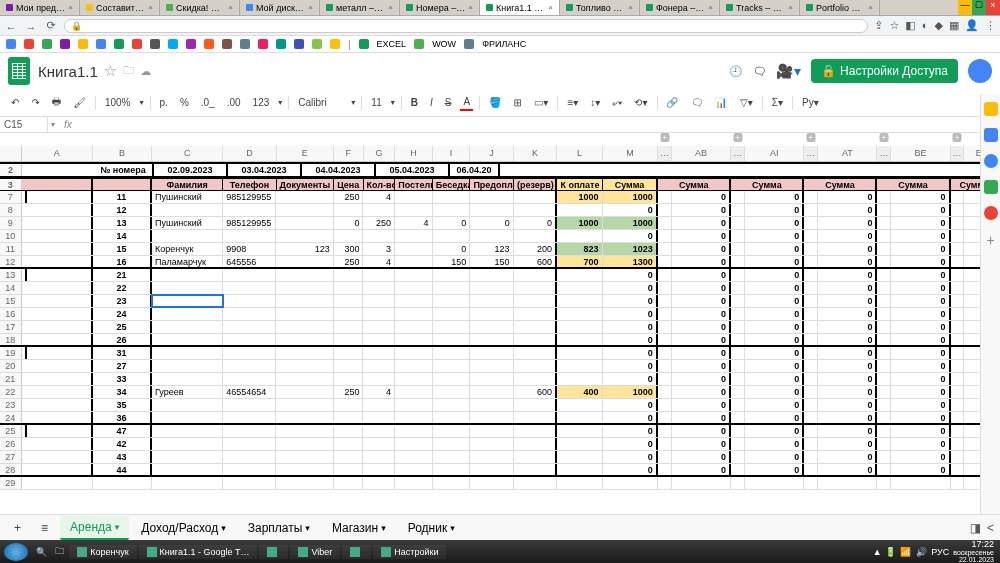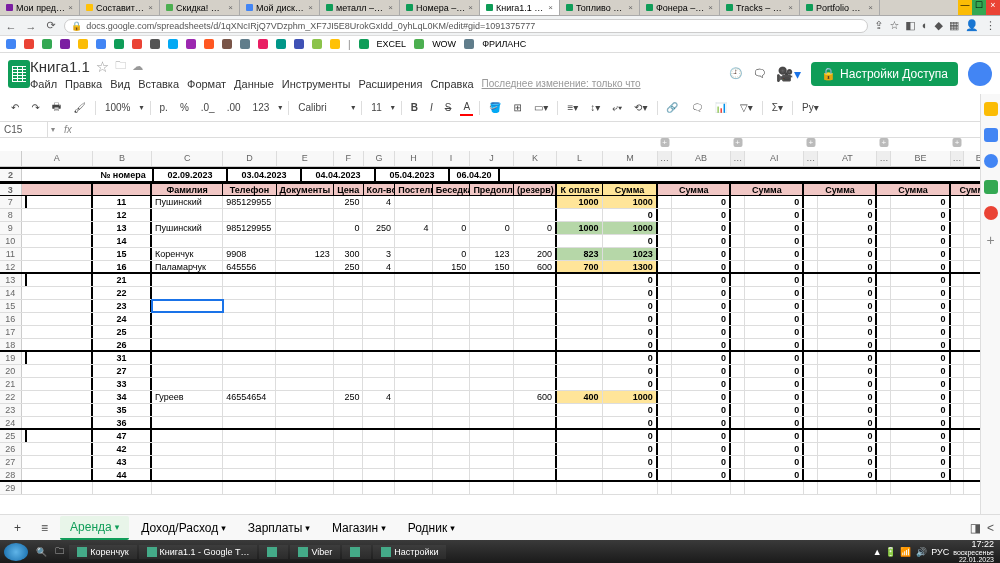--- a/index.html
+++ b/index.html
@@ -15,21 +15,21 @@
 
 .addr-bar { height: 20px; background: #f1f3f4; display: flex; align-items: center; padding: 2px 4px; gap: 6px; border-bottom: 1px solid #ddd; }
 .nav-btn { width: 14px; font-size: 11px; color: #555; text-align: center; }
 .addr-input { flex: 1; background: #fff; border: 1px solid #ccc; border-radius: 10px; padding: 1px 6px; font-size: 9px; color: #555; display: flex; align-items: center; gap: 4px; }
 .addr-icons { display: flex; gap: 6px; color: #555; }
 
 .bookmarks { height: 17px; background: #fff; display: flex; align-items: center; padding: 2px 6px; gap: 8px; border-bottom: 1px solid #ddd; }
 .bm { width: 10px; height: 10px; border-radius: 2px; }
 
 
-.sheets-head { display: flex; align-items: center; padding: 4px 8px; }
+.sheets-head { display: flex; align-items: center; padding: 4px 8px; gap: 8px; }
 .sheets-logo { width: 22px; height: 28px; background: #0f9d58; border-radius: 3px; display: flex; align-items: center; justify-content: center; color: #fff; font-size: 13px; position: relative; }
 .sheets-logo::before { content: ""; position: absolute; inset: 6px 4px; background: repeating-linear-gradient(#fff 0 1px, transparent 1px 3px), repeating-linear-gradient(90deg, #fff 0 1px, transparent 1px 5px); }
 .title-area { flex: 1; }
 .doc-title { font-size: 15px; color: #333; display: flex; align-items: center; gap: 6px; }
 .menus { display: flex; gap: 8px; font-size: 11px; color: #333; margin-top: 2px; }
 .menus span.hist { color: #999; text-decoration: underline; font-size: 10px; }
 .head-actions { display: flex; align-items: center; gap: 10px; }
 .meet-btn { color: #1a73e8; font-size: 14px; }
 .share-btn { background: #0f9d58; color: #fff; padding: 5px 10px; border-radius: 4px; font-size: 12px; display: flex; gap: 4px; align-items: center; }
 .avatar { width: 24px; height: 24px; border-radius: 50%; background: #4285f4; }
@@ -150,21 +150,20 @@
       <span class="win-btn" style="background:#ea4335;color:#fff">×</span>
     </div>
   </div>
 
 <div class="addr-bar">
   <span class="nav-btn">←</span>
   <span class="nav-btn">→</span>
   <span class="nav-btn">⟳</span>
   <div class="addr-input">
     <span>🔒</span>
-    <span>docs.google.com/spreadsheets/d/1qXNcIRjQ7VDzphm_XF7JI5E8UrokGxIdd_0yhLqL0KM/edit#gid=1091375777</span>
   </div>
   <div class="addr-icons">
     <span>⇪</span>
     <span>☆</span>
     <span>◧</span>
     <span>◐</span>
     <span>◆</span>
     <span>▦</span>
     <span>👤</span>
     <span>⋮</span>
@@ -202,32 +201,20 @@
 
 <div class="sheets-head">
   <div class="sheets-logo"></div>
   <div class="title-area">
     <div class="doc-title">
       <span>Книга1.1</span>
       <span style="color:#999">☆</span>
       <span style="color:#999;font-size:11px">🗀</span>
       <span style="color:#999;font-size:11px">☁</span>
     </div>
-    <div class="menus" id="menus">
-        <span>Файл</span>
-        <span>Правка</span>
-        <span>Вид</span>
-        <span>Вставка</span>
-        <span>Формат</span>
-        <span>Данные</span>
-        <span>Инструменты</span>
-        <span>Расширения</span>
-        <span>Справка</span>
-        <span class="hist">Последнее изменение: только что</span>
-      </div>
   </div>
   <div class="head-actions">
     <span>🕘</span>
     <span>🗨</span>
     <span class="meet-btn">🎥▾</span>
     <div class="share-btn">
       <span>🔒</span>
       <span>Настройки Доступа</span>
     </div>
     <div class="avatar"></div>

